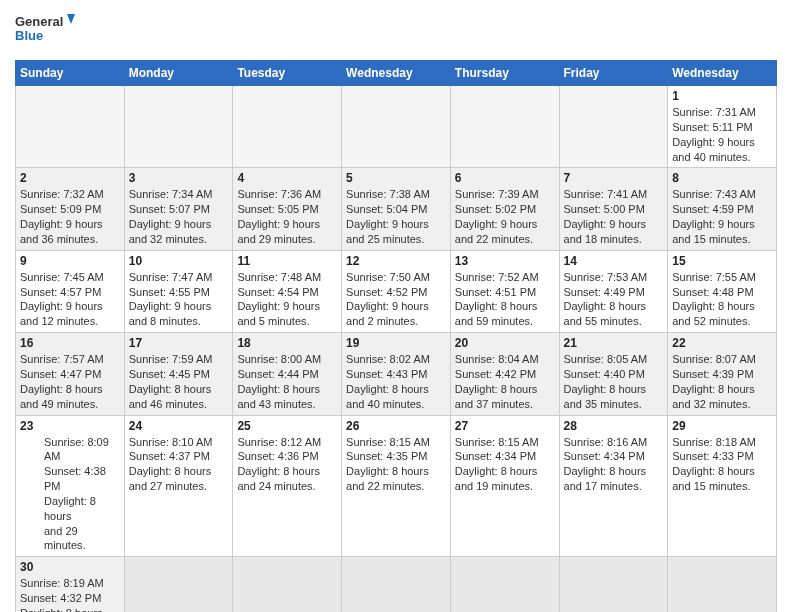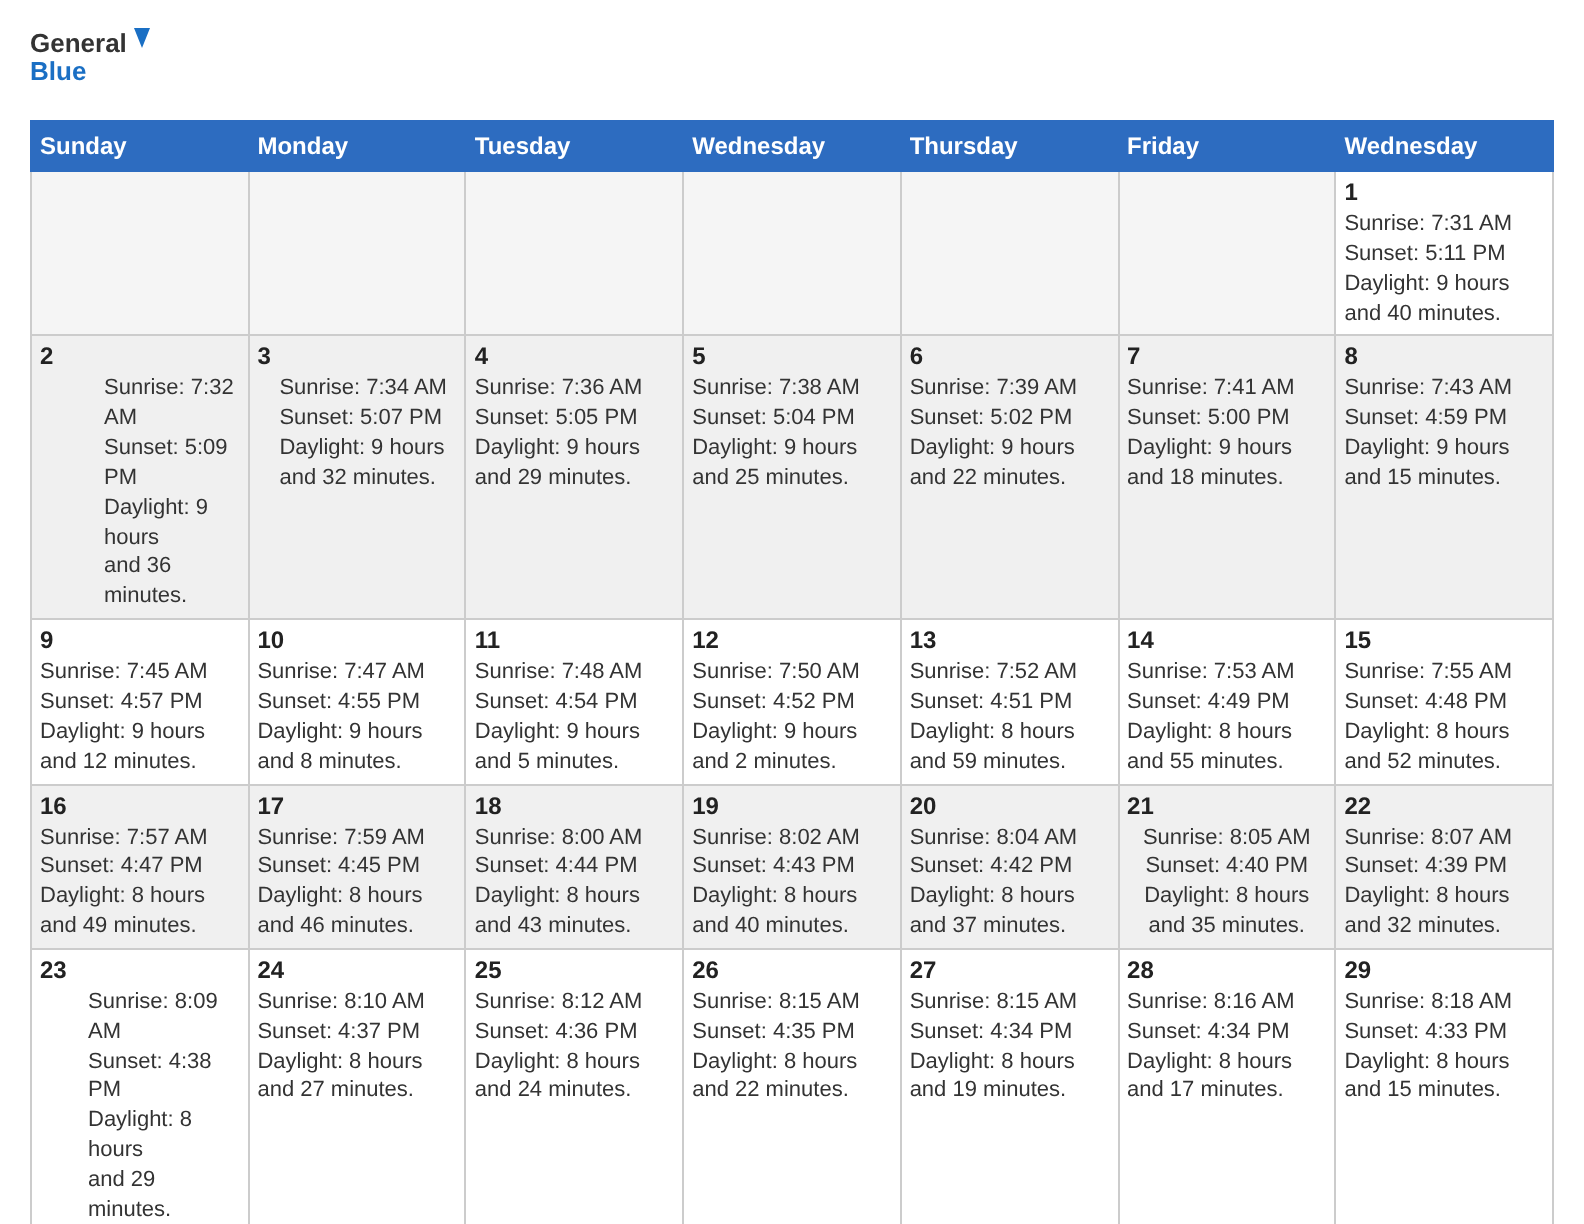--- a/index.html
+++ b/index.html
@@ -126,28 +126,28 @@
             <span class="day-number">1</span>
             <div class="day-info" style="white-space: pre-line;">Sunrise: 7:31 AM
 Sunset: 5:11 PM
 Daylight: 9 hours
 and 40 minutes.</div>
           </td>
         </tr>
         <tr class="row-shade">
           <td>
             <span class="day-number">2</span>
-            <div class="day-info" style="white-space: pre-line; margin-left: 32px;">Sunrise: 7:32 AM
+            <div class="day-info" style="white-space: pre-line;">Sunrise: 7:32 AM
 Sunset: 5:09 PM
 Daylight: 9 hours
 and 36 minutes.</div>
           </td>
           <td>
             <span class="day-number">3</span>
-            <div class="day-info" style="white-space: pre-line; margin-left: 11px;">Sunrise: 7:34 AM
+            <div class="day-info" style="white-space: pre-line;">Sunrise: 7:34 AM
 Sunset: 5:07 PM
 Daylight: 9 hours
 and 32 minutes.</div>
           </td>
           <td>
             <span class="day-number">4</span>
             <div class="day-info" style="white-space: pre-line;">Sunrise: 7:36 AM
 Sunset: 5:05 PM
 Daylight: 9 hours
 and 29 minutes.</div>
@@ -263,21 +263,21 @@
           </td>
           <td>
             <span class="day-number">20</span>
             <div class="day-info" style="white-space: pre-line;">Sunrise: 8:04 AM
 Sunset: 4:42 PM
 Daylight: 8 hours
 and 37 minutes.</div>
           </td>
           <td>
             <span class="day-number">21</span>
-            <div class="day-info" style="white-space: pre-line; text-align: center;">Sunrise: 8:05 AM
+            <div class="day-info" style="white-space: pre-line;">Sunrise: 8:05 AM
 Sunset: 4:40 PM
 Daylight: 8 hours
 and 35 minutes.</div>
           </td>
           <td>
             <span class="day-number">22</span>
             <div class="day-info" style="white-space: pre-line;">Sunrise: 8:07 AM
 Sunset: 4:39 PM
 Daylight: 8 hours
 and 32 minutes.</div>

